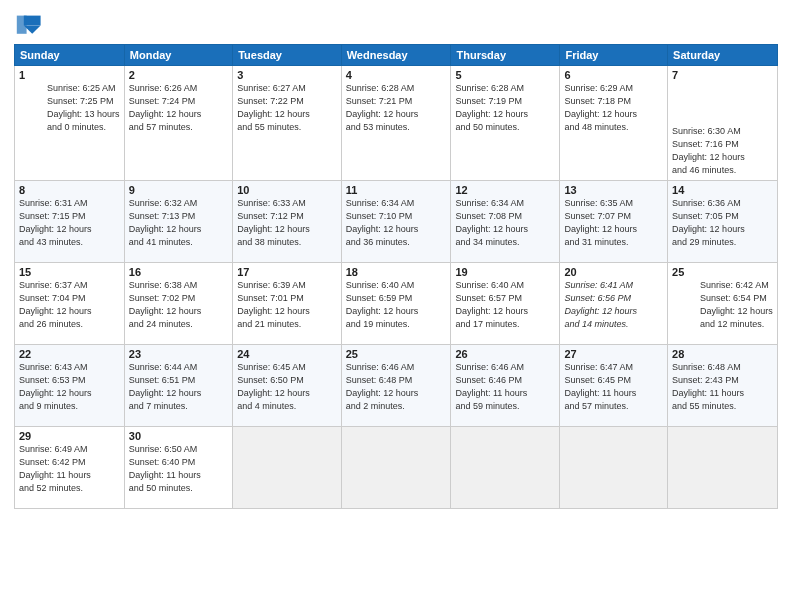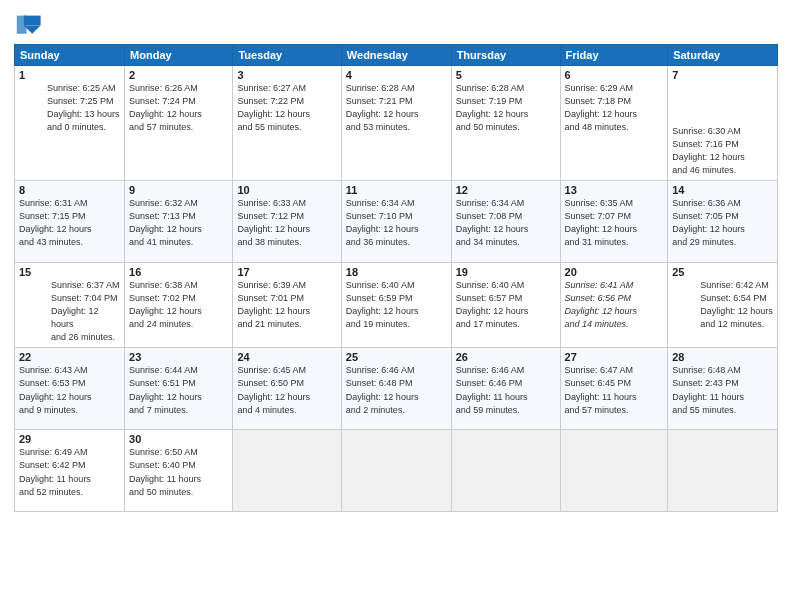--- a/index.html
+++ b/index.html
@@ -229,21 +229,21 @@
             <span class="day-num">14</span>
             <div class="day-info" style="white-space: pre-line;">Sunrise: 6:36 AM
 Sunset: 7:05 PM
 Daylight: 12 hours
 and 29 minutes.</div>
           </td>
         </tr>
         <tr>
           <td>
             <span class="day-num">15</span>
-            <div class="day-info" style="white-space: pre-line; margin-left: 32px;">Sunrise: 6:37 AM
+            <div class="day-info" style="white-space: pre-line;">Sunrise: 6:37 AM
 Sunset: 7:04 PM
 Daylight: 12 hours
 and 26 minutes.</div>
           </td>
           <td>
             <span class="day-num">16</span>
             <div class="day-info" style="white-space: pre-line;">Sunrise: 6:38 AM
 Sunset: 7:02 PM
 Daylight: 12 hours
 and 24 minutes.</div>

